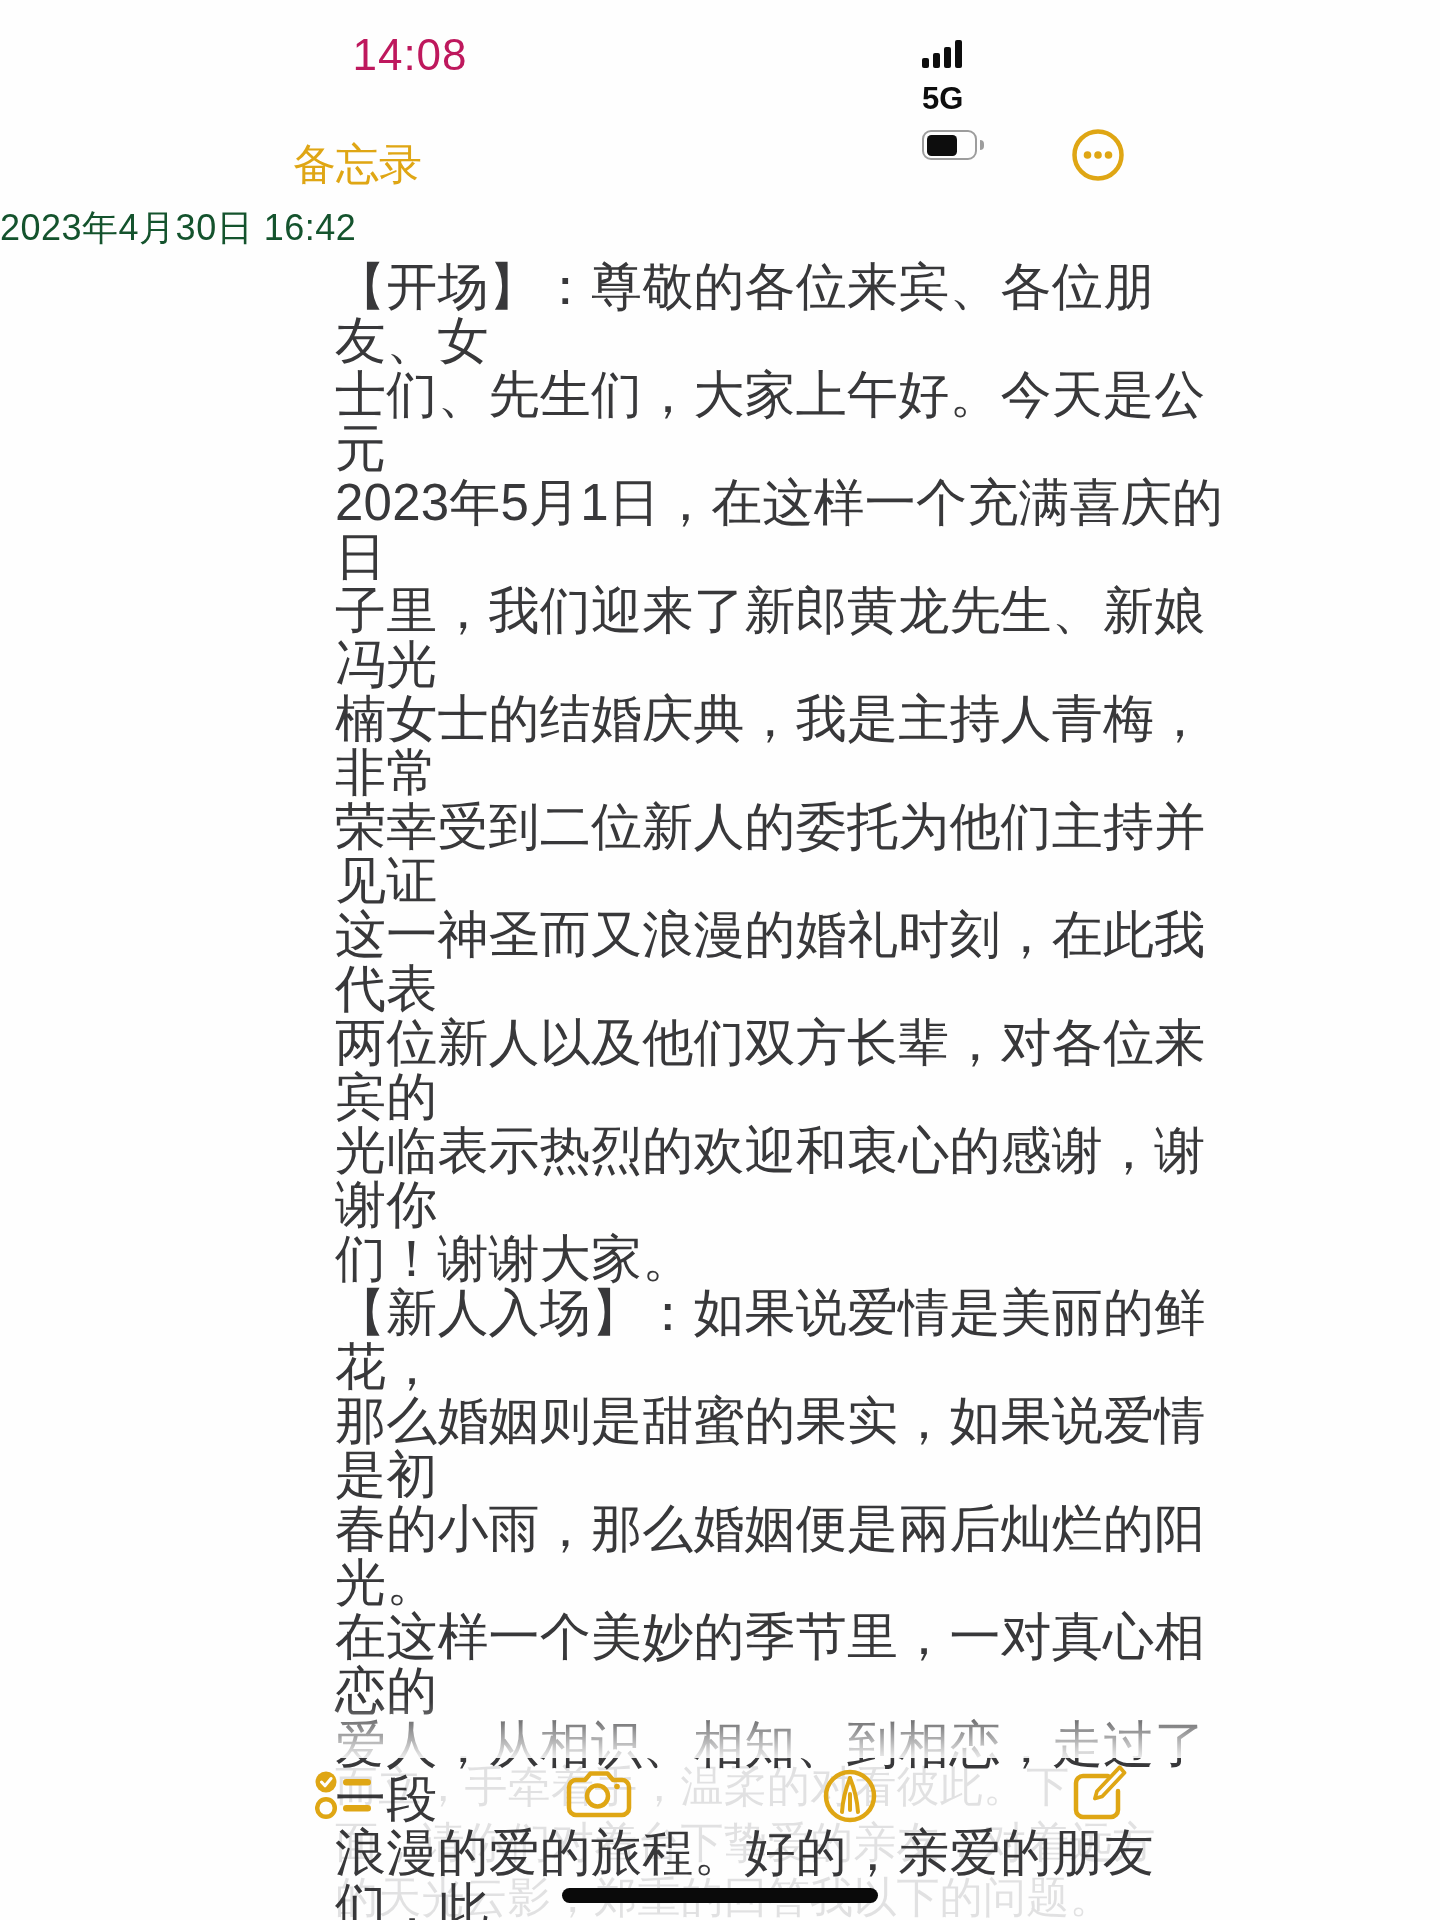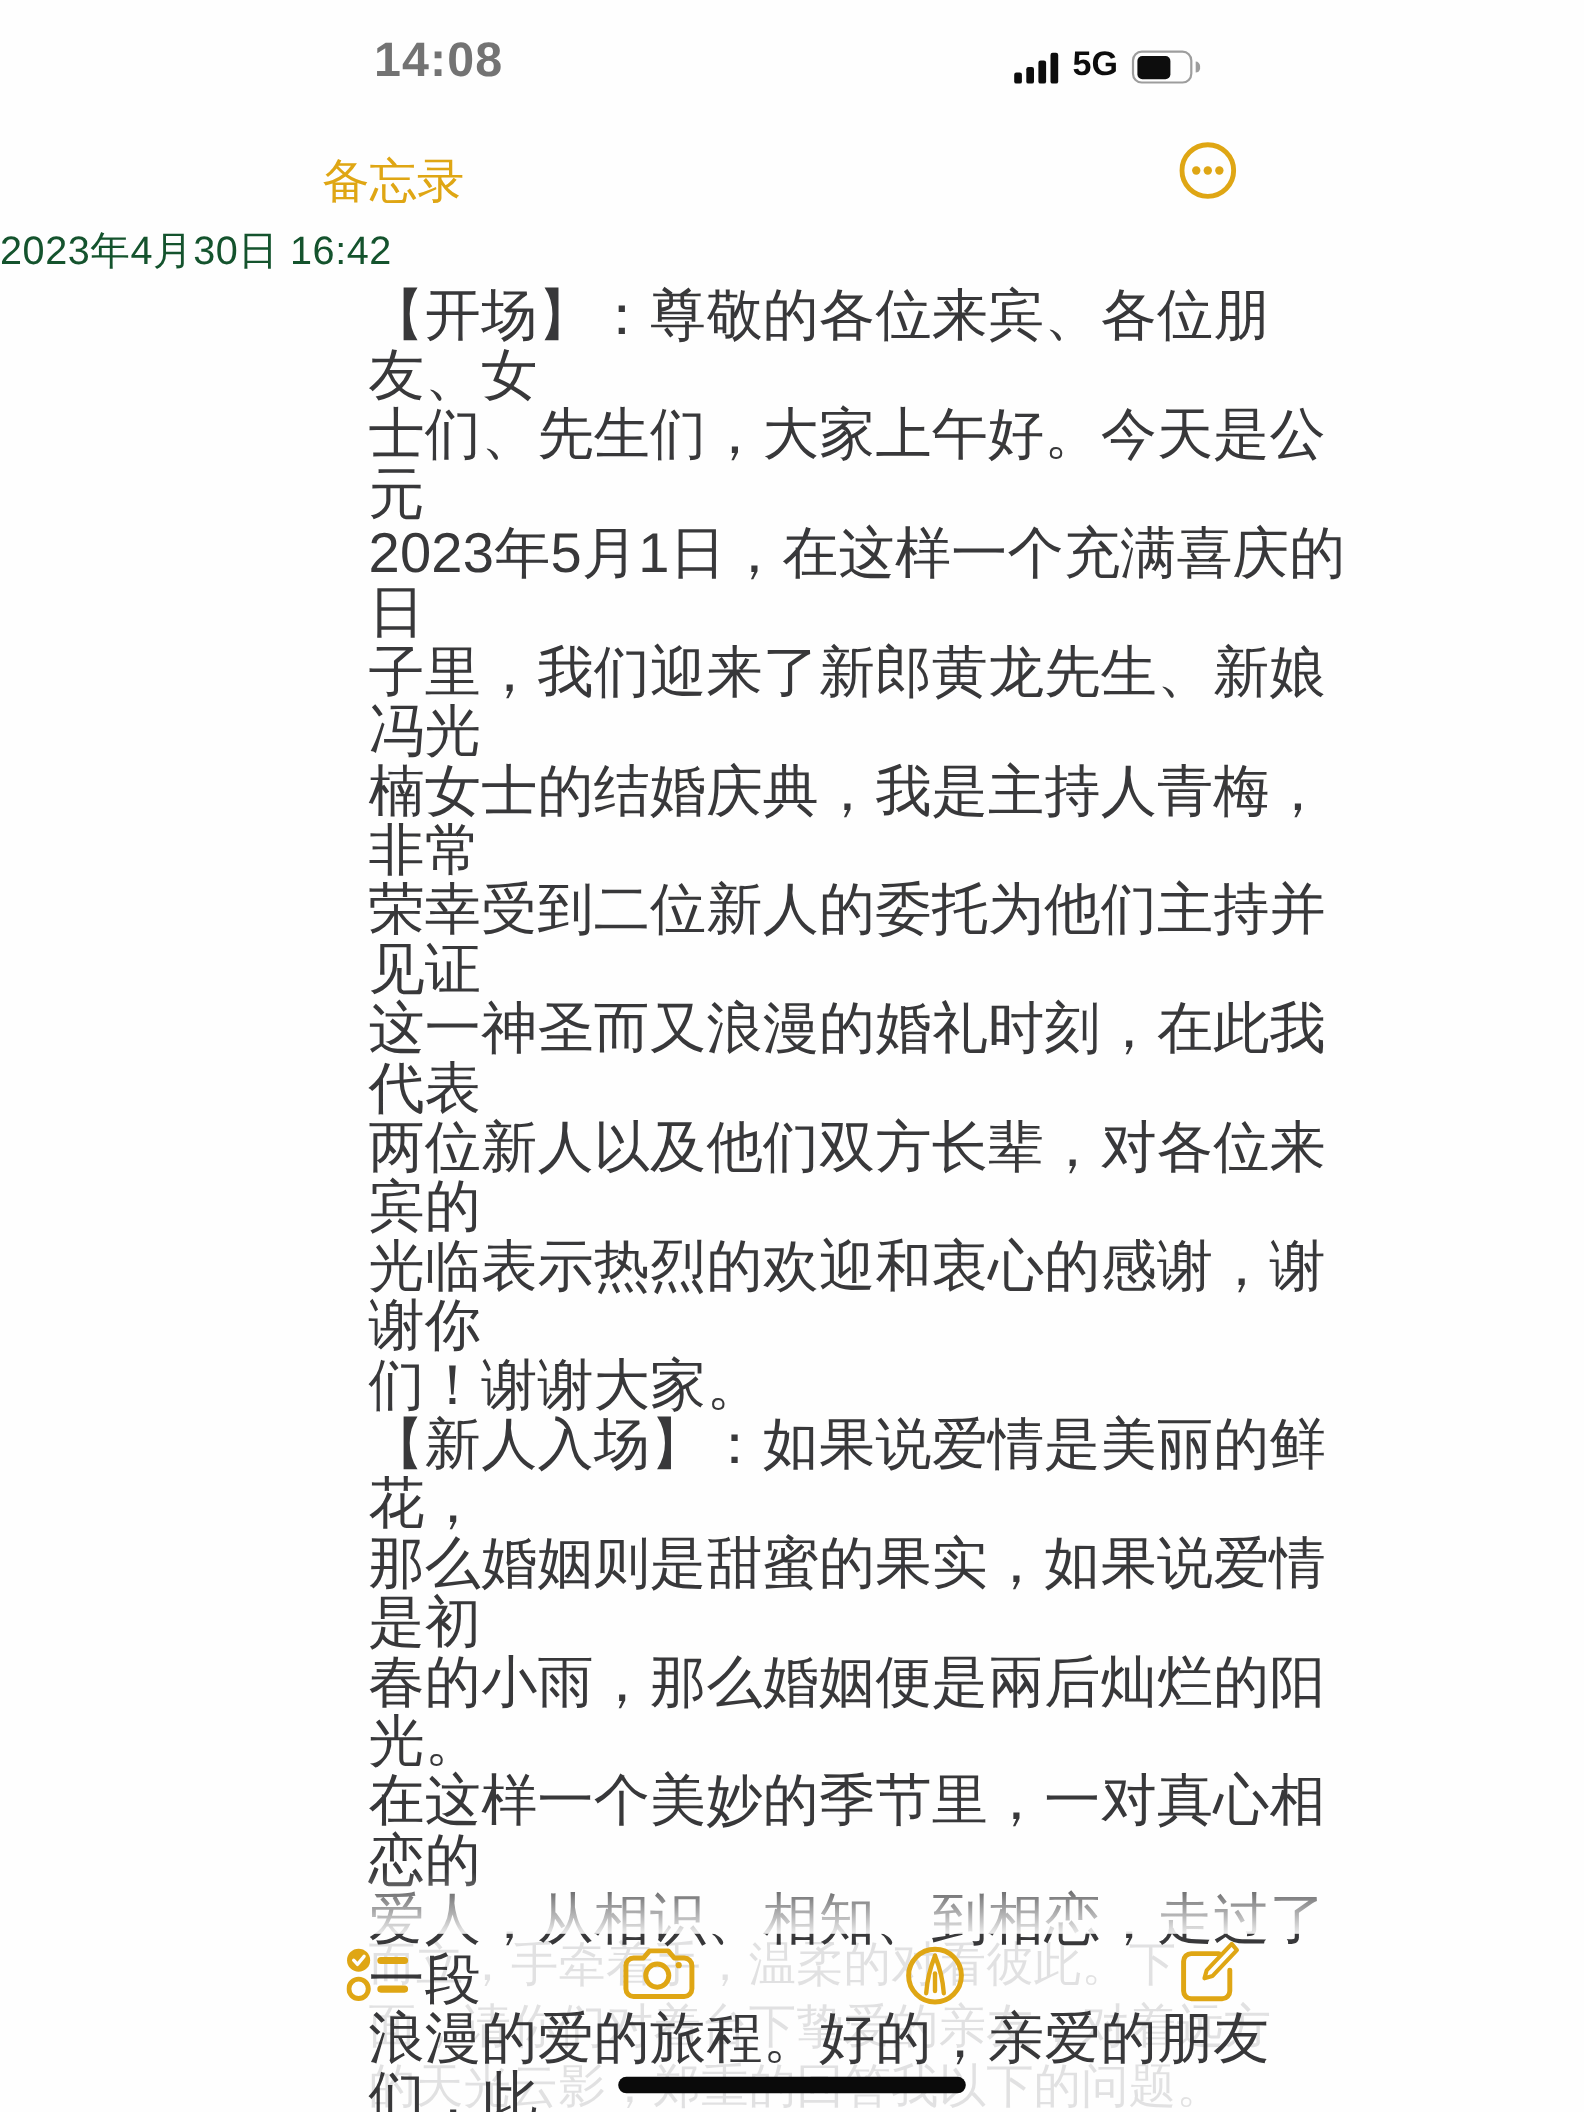--- a/index.html
+++ b/index.html
@@ -4,25 +4,25 @@
 <style>
   html,body{margin:0;padding:0;background:#e8e8e8;}
   .screen{
     position:relative;width:1440px;height:1920px;margin:0 auto;
     background:#FEFEFE;overflow:hidden;
     font-family:"Liberation Sans","DejaVu Sans",sans-serif;
   }
   
   .time{
     position:absolute;left:340px;top:30px;width:140px;
-    font-size:44px;font-weight:700;color:#737373;letter-spacing:1px;
+    font-size:44px;font-weight:400;color:#be185d;letter-spacing:1px;text-align:center;
   }
   .status-right{
     position:absolute;left:922px;top:40px;height:36px;
-    display:flex;align-items:flex-end;gap:13px;
+    display:flex;align-items:flex-start;gap:13px;flex-direction:column;
   }
   .sig{display:flex;align-items:flex-end;gap:4px;height:30px;}
   .sig i{display:block;width:7px;background:#0d0d0d;border-radius:2px;}
   .sig i:nth-child(1){height:10px;}
   .sig i:nth-child(2){height:15px;}
   .sig i:nth-child(3){height:21px;}
   .sig i:nth-child(4){height:28px;}
   .net{font-size:31px;font-weight:600;color:#0d0d0d;}
   .batt{position:relative;width:60px;height:30px;}
   .batt .shell{

